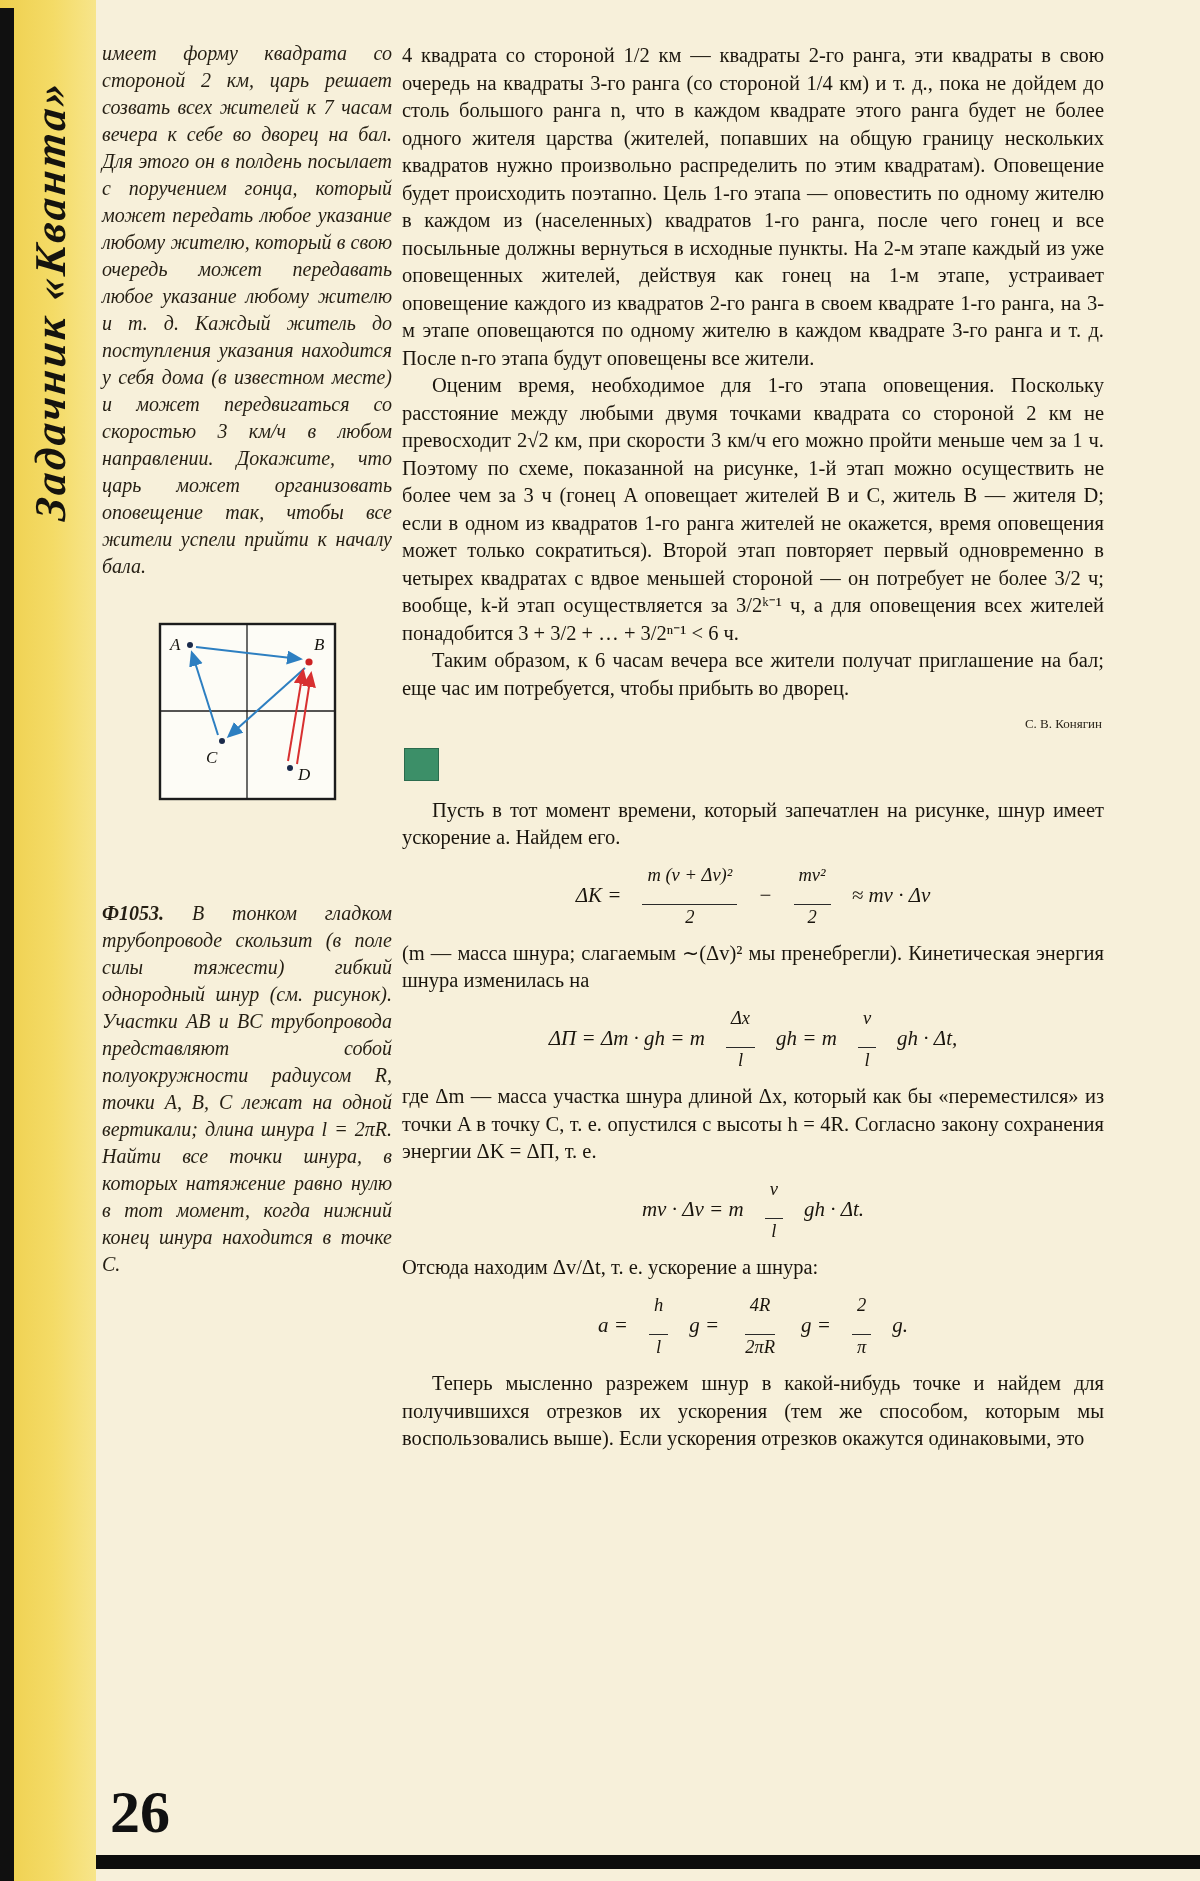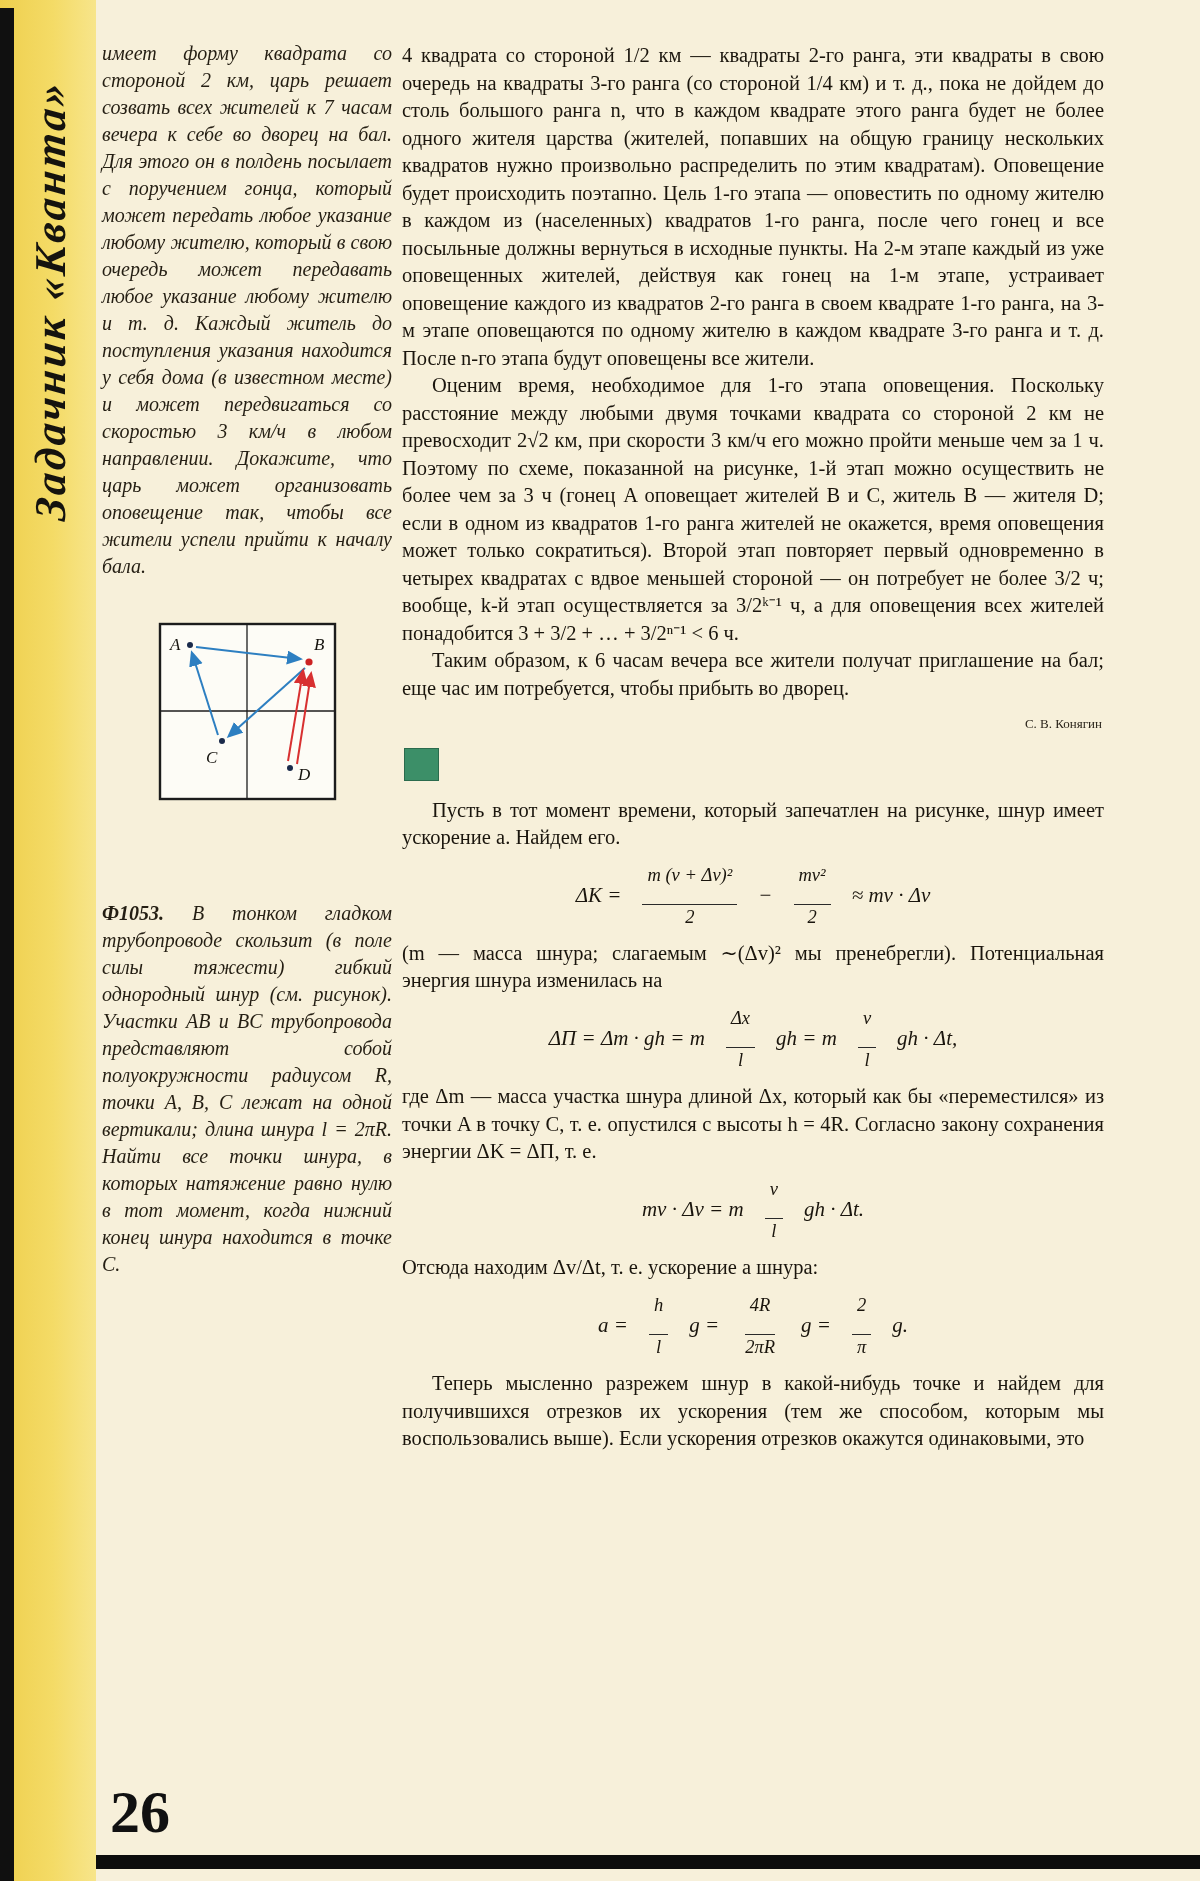--- a/index.html
+++ b/index.html
@@ -133,21 +133,21 @@
       <span class="den">2</span>
     </span>
     <span>−</span>
     <span class="frac">
       <span class="num">mv²</span>
       <span class="den">2</span>
     </span>
     <span>≈ mv · Δv</span>
   </div>
 
-  <p>(m — масса шнура; слагаемым ∼(Δv)² мы пренебрегли). Потенциальная энергия шнура изменилась на</p>
+  <p>(m — масса шнура; слагаемым ∼(Δv)² мы пренебрегли). Кинетическая энергия шнура изменилась на</p>
 
   <div class="formula">
     <span>ΔП = Δm · gh = m</span>
     <span class="frac">
       <span class="num">Δx</span>
       <span class="den">l</span>
     </span>
     <span>gh = m</span>
     <span class="frac">
       <span class="num">v</span>

